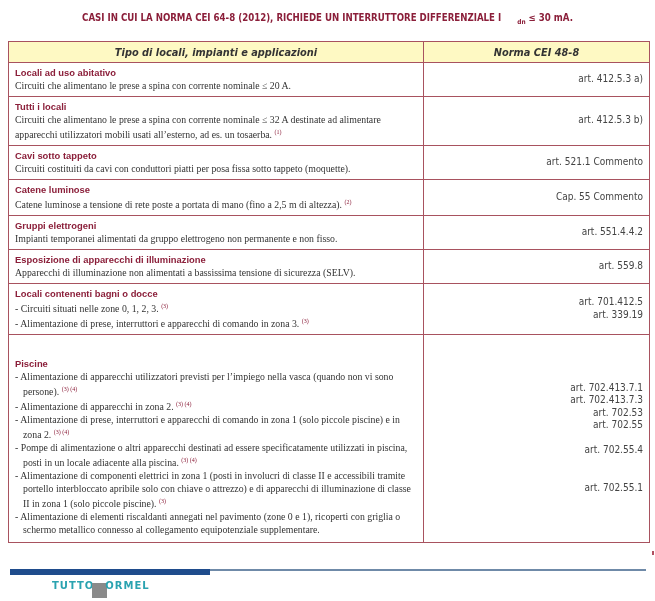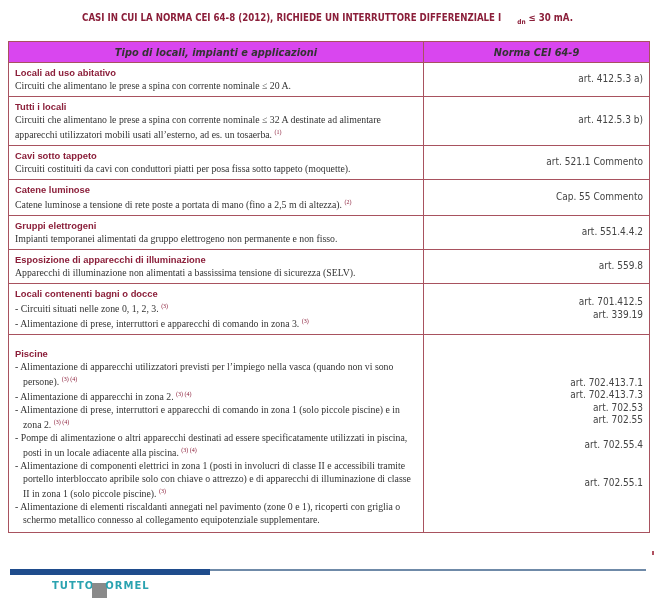--- a/index.html
+++ b/index.html
@@ -5,21 +5,21 @@
   html, body { margin: 0; padding: 0; background: #ffffff; }
   body { width: 655px; height: 601px; position: relative; overflow: hidden;
          font-family: "DejaVu Serif", "Liberation Serif", serif; color: #333; }
   .title { position: absolute; top: 12px; left: 0; width: 655px; text-align: center;
            font-family: "DejaVu Sans Condensed", "DejaVu Sans", sans-serif; font-weight: bold;
            font-size: 9.6px; color: #8b1f3a; letter-spacing: 0; }
   .title sub { font-size: 6.5px; padding-left: 16px; }
   table { position: absolute; top: 41px; left: 8px; width: 641px; border-collapse: collapse;
           border: 1.5px solid #a8525f; table-layout: fixed; }
   col.c1 { width: 415px; } col.c2 { width: 226px; }
-  th { background: #d946ef; font-style: italic; font-weight: bold; font-size: 9.8px; color: #333;
+  th { background: #fef9c3; font-style: italic; font-weight: bold; font-size: 9.8px; color: #333;
        height: 20px; padding: 0; border: 1.5px solid #a8525f; text-align: center;
        font-family: "DejaVu Sans", sans-serif; }
   td { border: 1.5px solid #a8525f; vertical-align: middle; padding: 3px 6px 4px 6px;
        font-size: 8.6px; line-height: 13px; }
   td.ref { text-align: right; font-size: 10px; line-height: 12.5px;
            font-family: "DejaVu Sans Condensed", "DejaVu Sans", sans-serif; color: #444; }
   .sec { color: #8b1f3a; font-weight: bold; font-size: 9.4px; line-height: 13px;
          font-family: Liberation Sans, sans-serif; }
   .desc { color: #333; font-family: "Liberation Serif", serif; font-size: 9.8px; }
   .li { padding-left: 8px; text-indent: -8px; }
@@ -41,21 +41,21 @@
 <div class="title"><span>CASI IN CUI LA NORMA CEI 64-8 (2012), RICHIEDE UN INTERRUTTORE DIFFERENZIALE I</span><sub>dn</sub><span> ≤ 30 mA.</span></div>
 
 <table>
   <colgroup>
       <col class="c1">
       <col class="c2">
     </colgroup>
   <thead>
     <tr>
       <th>Tipo di locali, impianti e applicazioni</th>
-      <th>Norma CEI 64-9</th>
+      <th>Norma CEI 48-8</th>
     </tr>
   </thead>
   <tbody id="tbody">
       <tr>
         <td>
           <div class="sec">Locali ad uso abitativo</div>
           <div class="desc"><span>Circuiti che alimentano le prese a spina con corrente nominale ≤ 20 A.</span></div>
         </td>
         <td class="ref">
           <div>art. 412.5.3 a)</div>
@@ -111,21 +111,21 @@
           <div class="sec">Locali contenenti bagni o docce</div>
           <div class="desc li"><span>- Circuiti situati nelle zone 0, 1, 2, 3.</span> <span class="note">(3)</span></div>
           <div class="desc li"><span>- Alimentazione di prese, interruttori e apparecchi di comando in zona 3.</span> <span class="note">(3)</span></div>
         </td>
         <td class="ref">
           <div>art. 701.412.5</div>
           <div>art. 339.19</div>
         </td>
       </tr>
       <tr>
-        <td style="padding-top: 12px; padding-bottom: 6px;">
+        <td style="padding-top: 22px; padding-bottom: 6px;">
           <div class="sec">Piscine</div>
           <div class="desc li"><span>- Alimentazione di apparecchi utilizzatori previsti per l’impiego nella vasca (quando non vi sono persone).</span> <span class="note">(3) (4)</span></div>
           <div class="desc li"><span>- Alimentazione di apparecchi in zona 2.</span> <span class="note">(3) (4)</span></div>
           <div class="desc li"><span>- Alimentazione di prese, interruttori e apparecchi di comando in zona 1 (solo piccole piscine) e in zona 2.</span> <span class="note">(3) (4)</span></div>
           <div class="desc li"><span>- Pompe di alimentazione o altri apparecchi destinati ad essere specificatamente utilizzati in piscina, posti in un locale adiacente alla piscina.</span> <span class="note">(3) (4)</span></div>
           <div class="desc li"><span>- Alimentazione di componenti elettrici in zona 1 (posti in involucri di classe II e accessibili tramite portello interbloccato apribile solo con chiave o attrezzo) e di apparecchi di illuminazione di classe II in zona 1 (solo piccole piscine).</span> <span class="note">(3)</span></div>
           <div class="desc li"><span>- Alimentazione di elementi riscaldanti annegati nel pavimento (zone 0 e 1), ricoperti con griglia o schermo metallico connesso al collegamento equipotenziale supplementare.</span></div>
         </td>
         <td class="ref">
           <div>art. 702.413.7.1</div>

